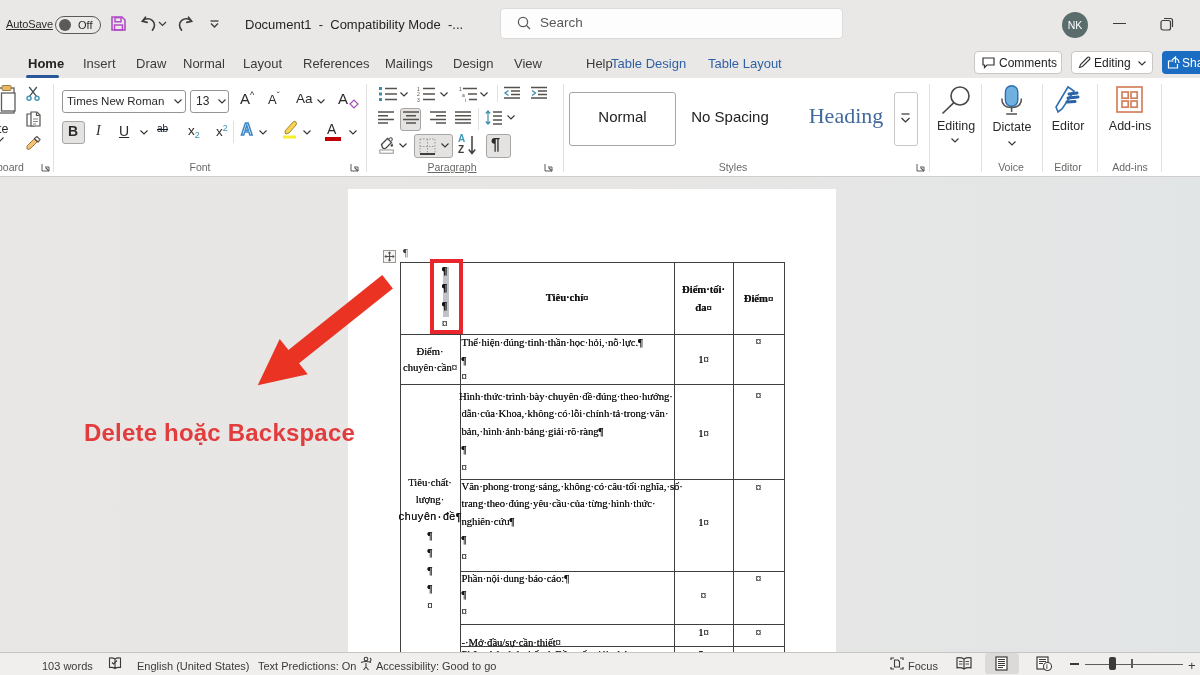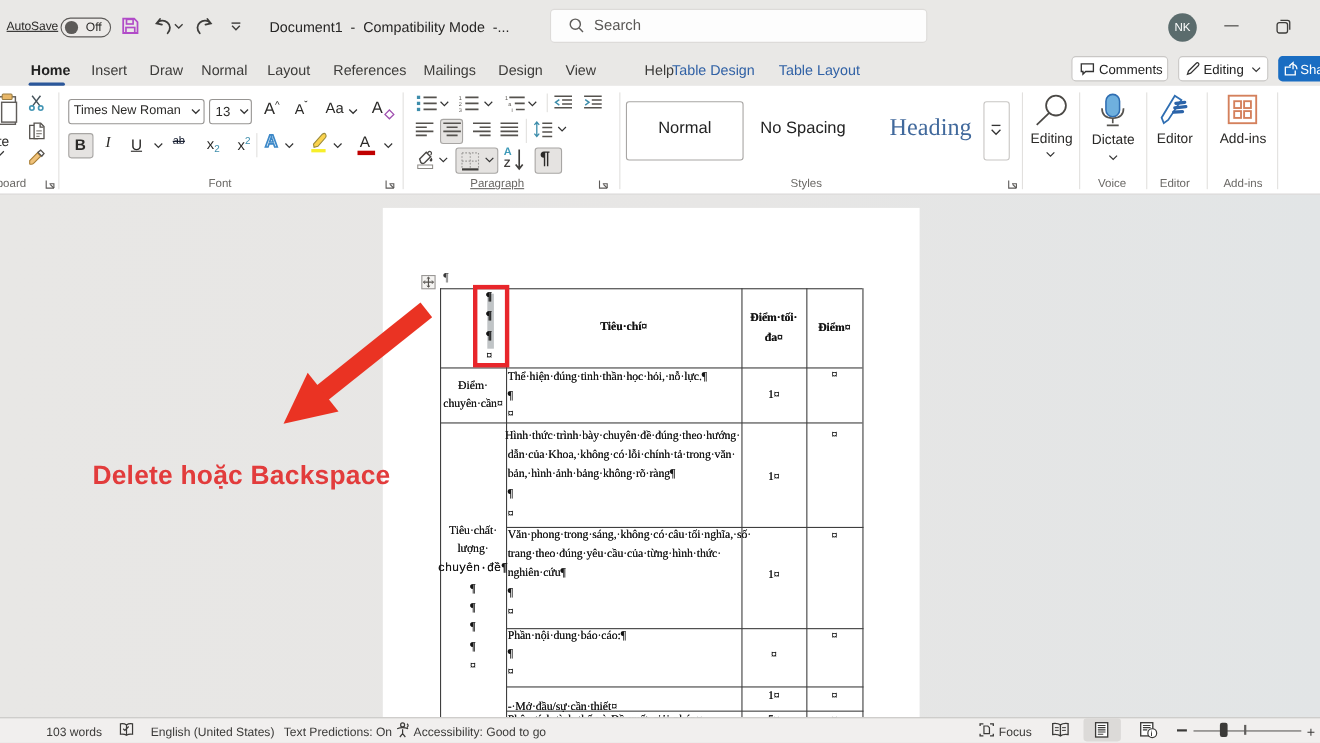--- a/index.html
+++ b/index.html
@@ -395,21 +395,21 @@
 <div class="dt dtc" style="left:430px;top:343.5px;">Điểm·</div>
 <div class="dt dtc" style="left:430px;top:359.5px;">chuyên·cần¤</div>
 <div class="dt" style="left:461.5px;top:334.5px;">Thể·hiện·đúng·tinh·thần·học·hỏi,·nỗ·lực.¶</div>
 <div class="dt" style="left:461.5px;top:352.5px;">¶</div>
 <div class="dt" style="left:461.5px;top:368.5px;">¤</div>
 <div class="dt dtc" style="left:703.5px;top:352px;">1¤</div>
 <div class="dt dtc" style="left:758.5px;top:333.5px;">¤</div>
 
 <div class="dt" style="left:447px;top:388.7px;margin-left:12px;">Hình·thức·trình·bày·chuyên·đề·đúng·theo·hướng·</div>
 <div class="dt" style="left:461.5px;top:406.4px;">dẫn·của·Khoa,·không·có·lỗi·chính·tả·trong·văn·</div>
-<div class="dt" style="left:461.5px;top:424.1px;">bản,·hình·ảnh·bảng·không·rõ·ràng¶</div>
+<div class="dt" style="left:461.5px;top:424.1px;">bản,·hình·ảnh·bảng·giải·rõ·ràng¶</div>
 <div class="dt" style="left:461.5px;top:441.8px;">¶</div>
 <div class="dt" style="left:461.5px;top:459.5px;">¤</div>
 <div class="dt dtc" style="left:703.5px;top:426px;">1¤</div>
 <div class="dt dtc" style="left:758.5px;top:388px;">¤</div>
 
 <div class="dt" style="left:461.5px;top:478.5px;">Văn·phong·trong·sáng,·không·có·câu·tối·nghĩa,·số·</div>
 <div class="dt" style="left:461.5px;top:496.2px;">trang·theo·đúng·yêu·cầu·của·từng·hình·thức·</div>
 <div class="dt" style="left:461.5px;top:513.9px;">nghiên·cứu¶</div>
 <div class="dt" style="left:461.5px;top:531.6px;">¶</div>
 <div class="dt" style="left:461.5px;top:549.3px;">¤</div>

